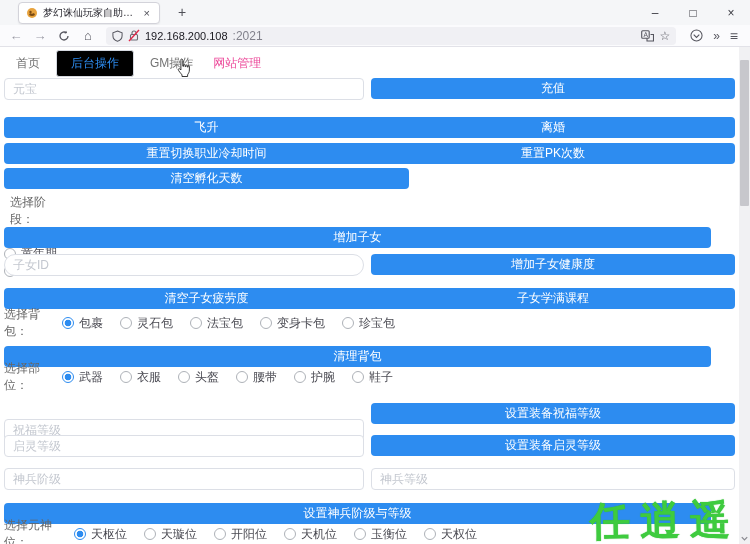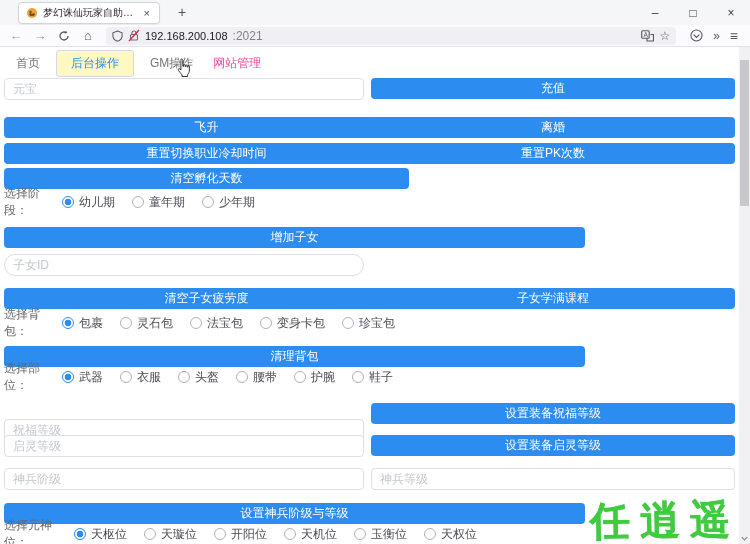--- a/index.html
+++ b/index.html
@@ -34,29 +34,29 @@
   .tool-right { display:flex; align-items:center; gap:10px; padding:0 6px; }
   .star { font-size:12px; color:#55555e; cursor:pointer; }
   .ovf { font-size:12px; color:#55555e; cursor:pointer; }
   .menu { font-size:14px; color:#55555e; cursor:pointer; }
 
   
   .page { position:absolute; top:47px; left:0; width:750px; height:497px; background:#fff; }
 
   .navrow { position:absolute; top:3px; left:6px; height:26px; display:flex; align-items:center; }
   .nav-item { padding:4px 10px; font-size:12px; color:#737373; cursor:pointer; white-space:nowrap; }
-  .nav-item.active-box { border:1px solid #d5d9e0; border-radius:3px; color:#2d8cf0; background:#fef9c3; margin:0 6px; padding:4px 14px; }
+  .nav-item.active-box { border:1px solid #d5d9e0; border-radius:3px; color:#2d8cf0; background:#000000; margin:0 6px; padding:4px 14px; }
   .nav-item.blue { color:#ec4899; }
 
   .btn { position:absolute; height:21px; background:#2d8cf0; color:#fff; font-size:12px;
     display:flex; align-items:center; justify-content:center; border-radius:4px; cursor:pointer;
     white-space:nowrap; }
   .btn.colL { left:4px;  width:405px; }
   .btn.colR { left:371px; width:364px; }
-  .btn.full { left:4px;  width:581px; }
+  .btn.full { left:4px;  width:707px; }
 
   .tinput { position:absolute; height:22px; border:1px solid #dcdfe6; border-radius:4px;
     padding:0 8px; font-size:12px; color:#333; background:#fff; outline:none; }
   .tinput::placeholder { color:#c3c7cf; }
   .inL { left:4px;  width:360px; }
   .inR { left:371px; width:364px; }
 
   .radiorow { position:absolute; left:4px; display:flex; align-items:center; font-size:12px; color:#555; height:16px; }
   .group-label { width:58px; color:#666; }
   .radio { display:flex; align-items:center; margin-right:17px; cursor:pointer; }
@@ -151,39 +151,40 @@
     <div class="btn colR" style="top:31px;">充值</div>
 
     <div class="btn colL" style="top:70px;">飞升</div>
     <div class="btn colR" style="top:70px;">离婚</div>
 
     <div class="btn colL" style="top:96px;">重置切换职业冷却时间</div>
     <div class="btn colR" style="top:96px;">重置PK次数</div>
 
     <div class="btn colL" style="top:121px;">清空孵化天数</div>
 
-    <div class="radiorow" style="top:147px;">
+    <div class="radiorow" style="top:147px;flex-direction:column;">
       <span class="group-label">选择阶段：</span>
       <span class="radio">
           <span class="dot checked"></span>
           <span class="radio-label">幼儿期</span>
         </span>
       <span class="radio">
           <span class="dot"></span>
           <span class="radio-label">童年期</span>
         </span>
       <span class="radio">
           <span class="dot"></span>
           <span class="radio-label">少年期</span>
         </span>
     </div>
 
     <div class="btn full" style="top:180px;">增加子女</div>
 
     <input class="tinput inL" style="top: 207px; border-radius: 11px;" placeholder="子女ID">
+    <div class="btn colR" style="top:207px;">增加子女健康度</div>
 
     <div class="btn colL" style="top:241px;">清空子女疲劳度</div>
     <div class="btn colR" style="top:241px;">子女学满课程</div>
 
     <div class="radiorow" style="top:268px;">
       <span class="group-label">选择背包：</span>
       <span class="radio">
           <span class="dot checked"></span>
           <span class="radio-label">包裹</span>
         </span>

